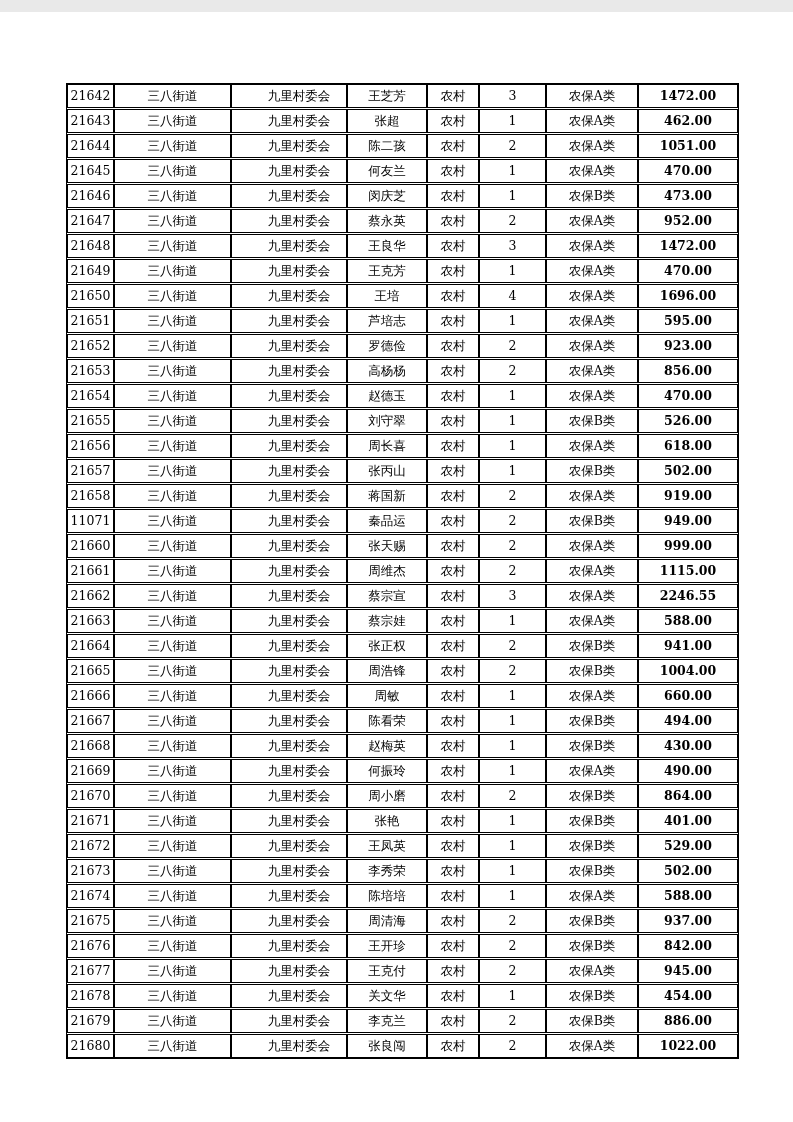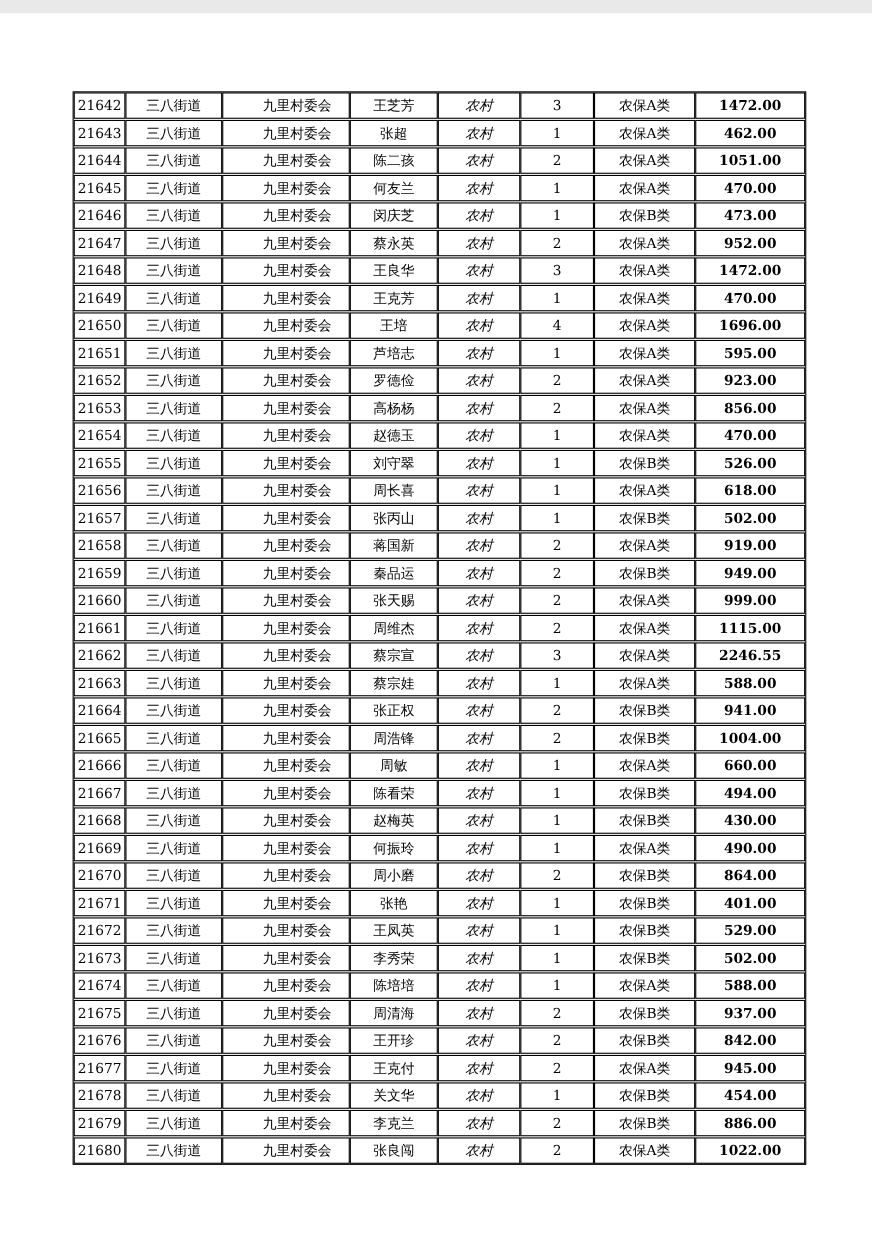--- a/index.html
+++ b/index.html
@@ -17,24 +17,24 @@
   .row + .row{margin-top:1px;}
   .cell{
     box-sizing:border-box;
     border:1px solid #000;
     height:24px;
     display:flex;align-items:center;justify-content:center;
     font-size:12.5px;line-height:1;
     white-space:nowrap;overflow:hidden;
   }
   .c0{width:47px;}
-  .c1{width:88px;}
+  .c1{width:117px;}
   .c2{width:116px;padding-left:20px;}
   .c3{width:80px;}
-  .c4{width:75px;font-style:italic;}
+  .c4{width:52px;}
   .c5{width:67px;}
   .c6{width:92px;}
   .c7{width:100px;font-weight:bold;}
 </style>
 </head>
 <body>
 
 <div class="page">
   <div class="roster-table" id="roster-table">
       <div class="row">
@@ -201,21 +201,21 @@
         <div class="cell c0">21658</div>
         <div class="cell c1">三八街道</div>
         <div class="cell c2">九里村委会</div>
         <div class="cell c3">蒋国新</div>
         <div class="cell c4">农村</div>
         <div class="cell c5">2</div>
         <div class="cell c6">农保A类</div>
         <div class="cell c7">919.00</div>
       </div>
       <div class="row">
-        <div class="cell c0">21659</div>
+        <div class="cell c0">11071</div>
         <div class="cell c1">三八街道</div>
         <div class="cell c2">九里村委会</div>
         <div class="cell c3">秦品运</div>
         <div class="cell c4">农村</div>
         <div class="cell c5">2</div>
         <div class="cell c6">农保B类</div>
         <div class="cell c7">949.00</div>
       </div>
       <div class="row">
         <div class="cell c0">21660</div>

